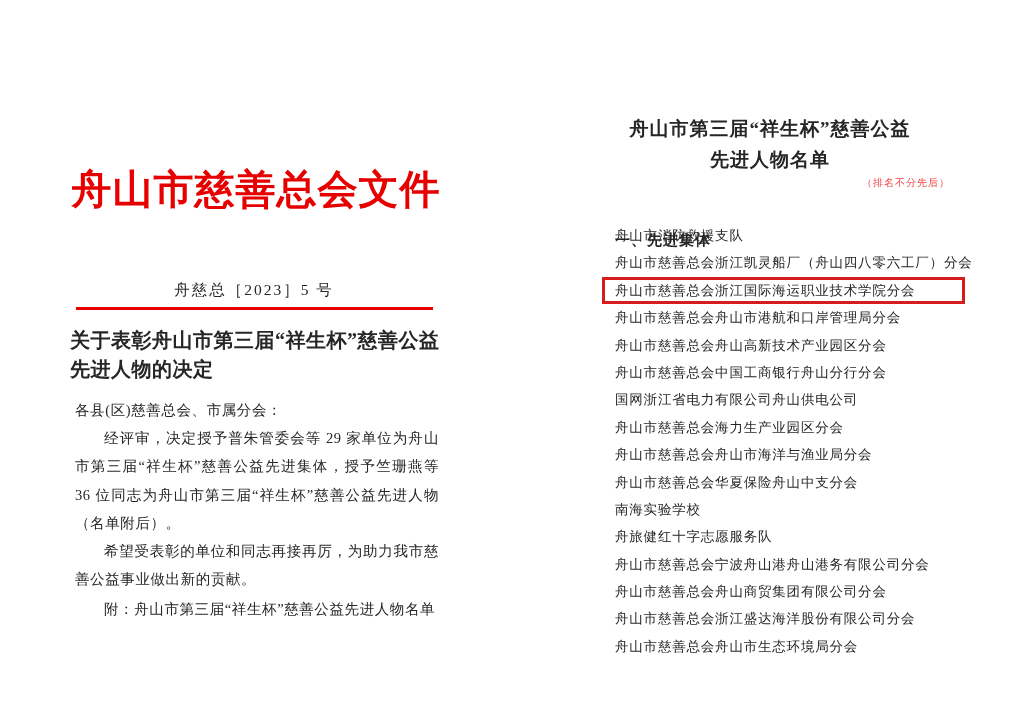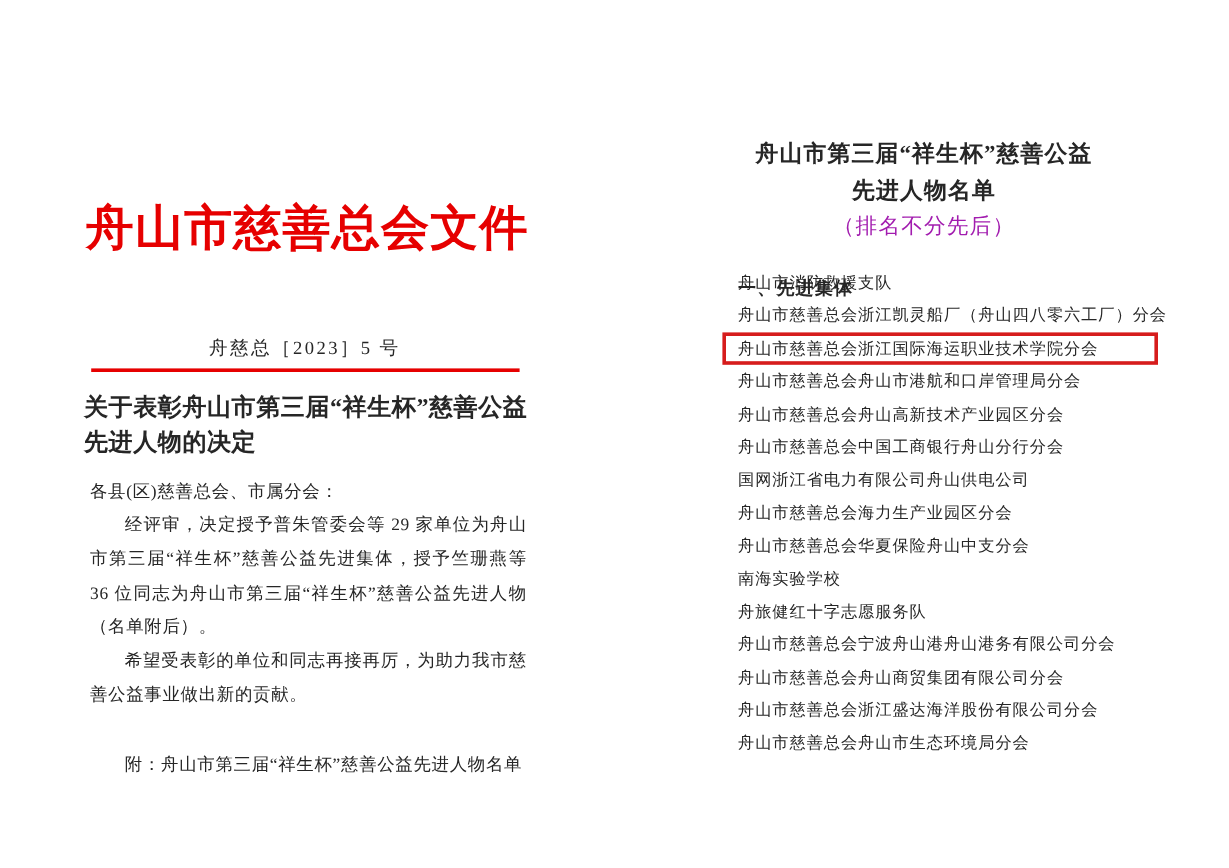--- a/index.html
+++ b/index.html
@@ -42,31 +42,30 @@
   .left-body{
     position:absolute;left:75px;top:396px;width:364px;
     font-size:14.5px;line-height:28.2px;
     text-align:justify;letter-spacing:0.6px;font-family:Liberation Serif, serif;
   }
   .left-body p.indent{text-indent:2em;}
   .attachment{
     position:absolute;left:75px;top:600px;width:364px;
     font-size:14.5px;letter-spacing:0.6px;
     padding-left:2em;
-    margin-top:28px;
   }
   
   .list-title{
     position:absolute;left:590px;top:113px;width:360px;
     font-size:19px;font-weight:bold;text-align:center;
     line-height:31px;letter-spacing:1px;
   }
   .list-subtitle{
     position:absolute;left:590px;top:176px;width:360px;
-    font-size:18px;text-align:center;letter-spacing:1px;color:#a21caf;
+    font-size:10px;text-align:right;letter-spacing:1px;color:#ef4444;
   }
   .section-heading{
     position:absolute;left:615px;top:199px;
     font-size:15px;font-weight:bold;letter-spacing:1px;margin-top:32px;
   }
   .org-list{
     position:absolute;left:615px;top:222px;width:352px;
   }
   .org-item{
     position:relative;
@@ -119,20 +118,21 @@
 
     <div class="org-list" id="org-list">
         <div class="org-item">舟山市消防救援支队</div>
         <div class="org-item">舟山市慈善总会浙江凯灵船厂（舟山四八零六工厂）分会</div>
         <div class="org-item">舟山市慈善总会浙江国际海运职业技术学院分会<span class="highlight-box"></span></div>
         <div class="org-item">舟山市慈善总会舟山市港航和口岸管理局分会</div>
         <div class="org-item">舟山市慈善总会舟山高新技术产业园区分会</div>
         <div class="org-item">舟山市慈善总会中国工商银行舟山分行分会</div>
         <div class="org-item">国网浙江省电力有限公司舟山供电公司</div>
         <div class="org-item">舟山市慈善总会海力生产业园区分会</div>
+        <div class="org-item">舟山市慈善总会舟山市海洋与渔业局分会</div>
         <div class="org-item">舟山市慈善总会华夏保险舟山中支分会</div>
         <div class="org-item">南海实验学校</div>
         <div class="org-item">舟旅健红十字志愿服务队</div>
         <div class="org-item">舟山市慈善总会宁波舟山港舟山港务有限公司分会</div>
         <div class="org-item">舟山市慈善总会舟山商贸集团有限公司分会</div>
         <div class="org-item">舟山市慈善总会浙江盛达海洋股份有限公司分会</div>
         <div class="org-item">舟山市慈善总会舟山市生态环境局分会</div>
       </div>
   </div>
 

